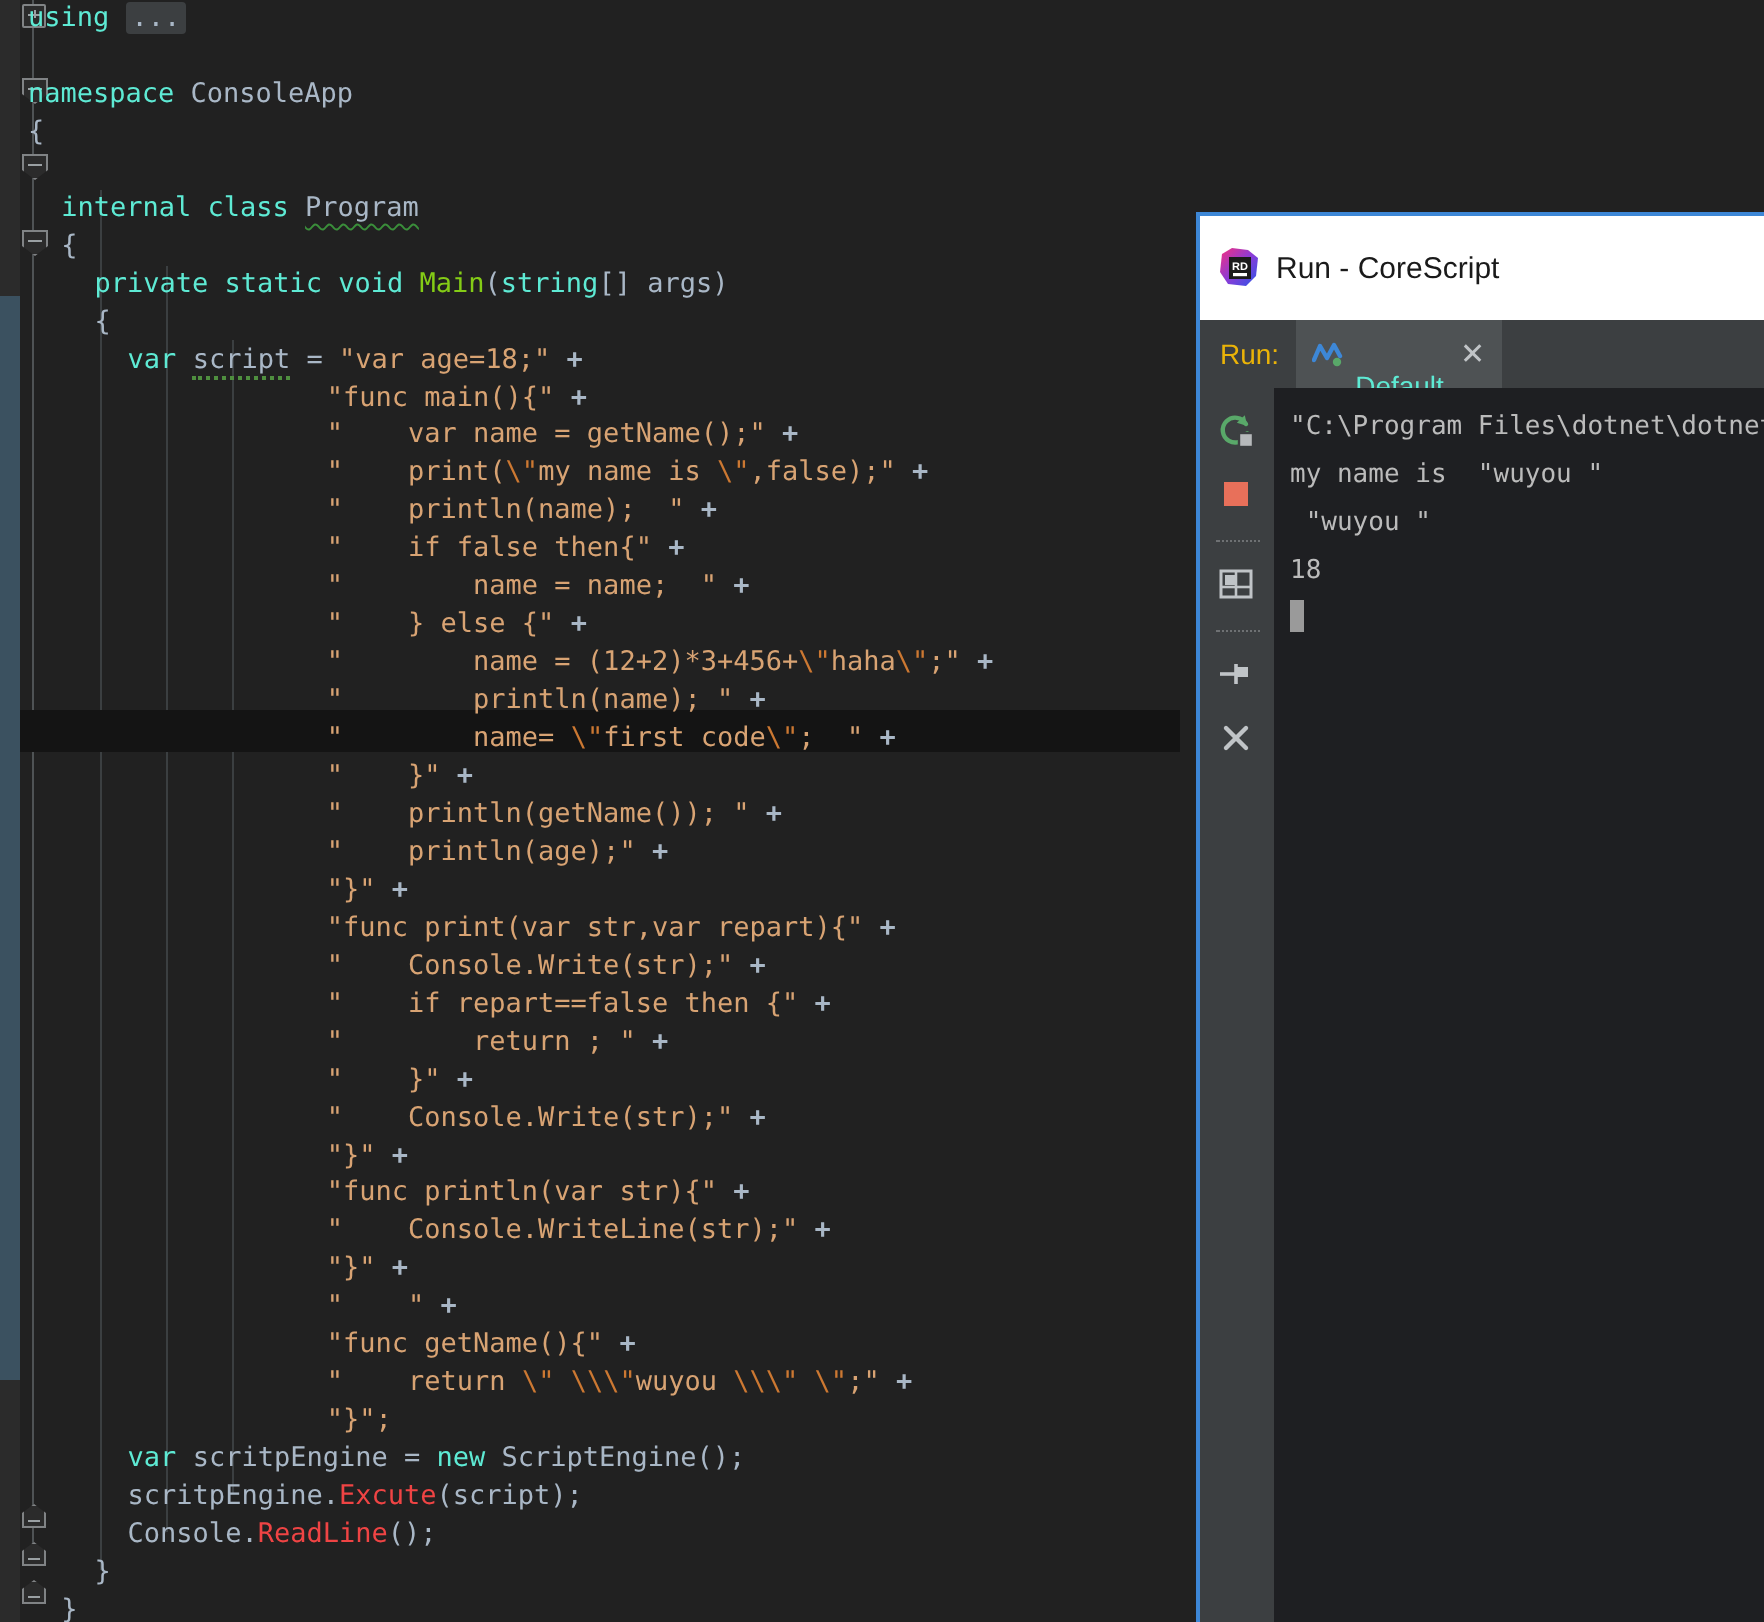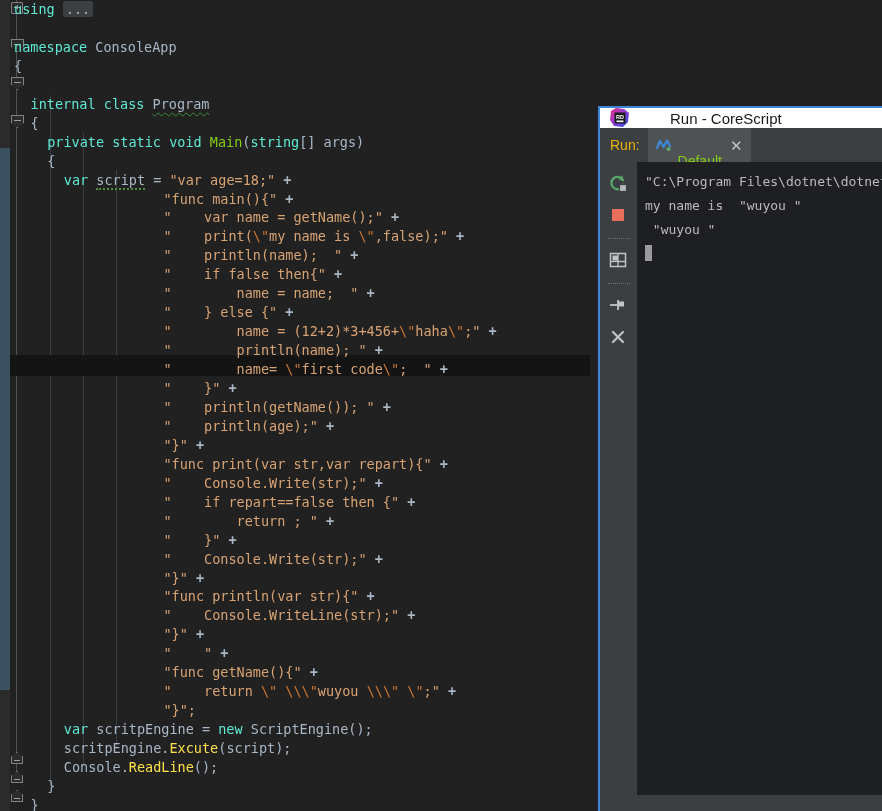--- a/index.html
+++ b/index.html
@@ -65,21 +65,21 @@
   .code{
     position:absolute;left:0;top:0;
     white-space:pre;
     line-height:19px;
   }
   .ln{position:absolute;left:0;white-space:pre;height:19px;}
   .kw2{color:#5eead4;}
   .plain{color:#a9b7c6;}
   .str{color:#d8a373;}
   .esc{color:#cc7832;}
-  .meth{color:#fde047;}
+  .meth{color:#ef4444;}
   .mainm{color:#84cc16;}
   .plusop{color:#a9b7c6;font-weight:bold;}
   .folded{
     color:#a9b7c6;background:#3c3f41;padding:0 3px;border-radius:2px;
   }
   .wavy{
     text-decoration:underline;
     text-decoration-style:wavy;
     text-decoration-color:#3a8f3a;
     text-underline-offset:3px;
@@ -92,42 +92,42 @@
   
   #runpanel{
     position:absolute;left:598px;top:106px;width:284px;height:705px;
     background:#3c3f41;
     border-left:2px solid #3d87d6;
     border-top:2px solid #3d87d6;
     box-sizing:border-box;
     overflow:hidden;
   }
   .rp-title{
-    height:20px;background:#ffffff;display:flex;align-items:center;
-    padding-left:10px;box-sizing:border-box;gap:32px;
+    height:52px;background:#ffffff;display:flex;align-items:center;
+    padding-left:10px;box-sizing:border-box;
   }
   .rd-logo{
     width:20px;height:20px;margin-right:8px;flex:0 0 auto;position:relative;
   }
   .rp-title-text{
     font-family:"Liberation Sans",sans-serif;font-size:15px;color:#1a1a1a;
   }
   .rp-tabs{
     height:34px;background:#3c3f41;display:flex;align-items:center;
   }
   .rp-runlabel{
     font-family:"Liberation Sans",sans-serif;font-size:14px;color:#eab308;
     padding:0 8px 0 10px;
   }
   .rp-tab{
     height:34px;display:flex;align-items:center;gap:6px;padding:0 8px;
     background:#4e5254;
   }
   .rp-tab-icon{width:16px;height:14px;position:relative;flex:0 0 auto;}
-  .rp-tab-label{font-family:"Liberation Sans",sans-serif;font-size:14px;color:#84cc16;margin-top:32px;}
+  .rp-tab-label{font-family:"Liberation Sans",sans-serif;font-size:14px;color:#5eead4;margin-top:32px;}
   .rp-tab-close{
     font-family:"Liberation Sans",sans-serif;font-size:15px;color:#c0c4c7;line-height:1;
     margin-left:2px;
   }
   .rp-body{display:flex;height:calc(100% - 70px);}
   .rp-toolbar{
     width:37px;flex:0 0 37px;background:#3c3f41;
     display:flex;flex-direction:column;align-items:center;padding-top:10px;
   }
   .tb-btn{width:24px;height:24px;margin-bottom:8px;position:relative;}
@@ -263,16 +263,16 @@
         </div>
 
         <div class="tb-btn">
           <svg width="22" height="22" viewBox="0 0 22 22">
             <line x1="6" y1="6" x2="16" y2="16" stroke="#c0c4c7" stroke-width="2.2" stroke-linecap="round"></line>
             <line x1="16" y1="6" x2="6" y2="16" stroke="#c0c4c7" stroke-width="2.2" stroke-linecap="round"></line>
           </svg>
         </div>
       </div>
 
-      <div class="rp-console" id="console-out"><div>"C:\Program Files\dotnet\dotnet.</div><div>my name is  "wuyou "</div><div> "wuyou "</div><div><span class="cursorblock"></span></div></div>
+      <div class="rp-console" id="console-out"><div>"C:\Program Files\dotnet\dotnet.</div><div>my name is  "wuyou "</div><div> "wuyou "</div><div>18</div><div><span class="cursorblock"></span></div></div>
     </div>
   </div>
 </div>
 
 </body></html>

